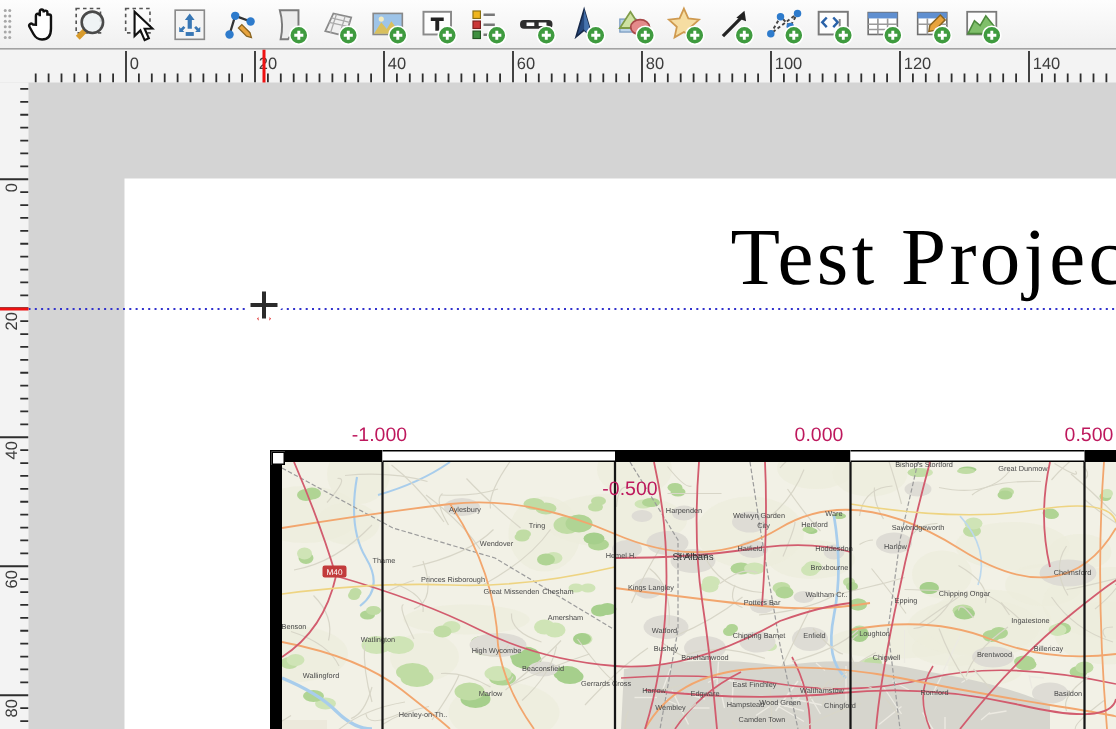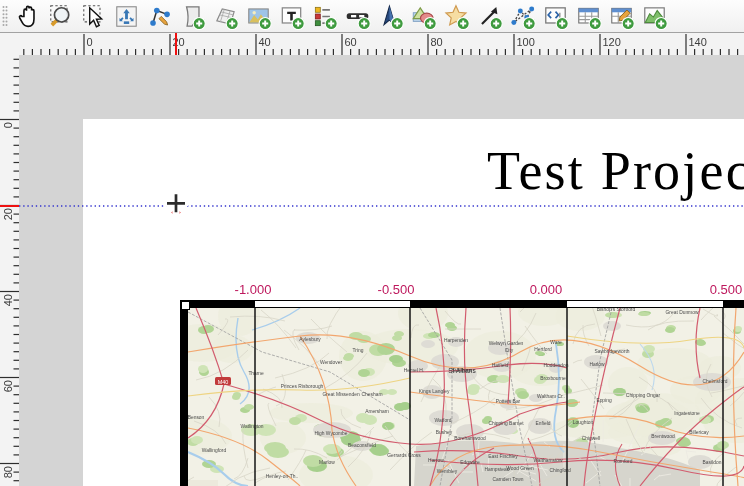--- a/index.html
+++ b/index.html
@@ -410,21 +410,21 @@
 
   <div class="zeb" style="left:180px;width:75px;background:#000;"></div>
   <div class="zeb" style="left:255px;width:155px;background:#fff;border-top:1px solid #000;border-bottom:1px solid #000;box-sizing:border-box;"></div>
   <div class="zeb" style="left:410px;width:157px;background:#000;"></div>
   <div class="zeb" style="left:567px;width:156px;background:#fff;border-top:1px solid #000;border-bottom:1px solid #000;box-sizing:border-box;"></div>
   <div class="zeb" style="left:723px;width:21px;background:#000;"></div>
   <div style="position:absolute;left:180px;top:300px;width:8px;height:186px;background:#000;"></div>
   <div id="handle"></div>
 
   <div class="gl" style="left:223px;">-1.000</div>
-  <div class="gl" style="left:366px;">-0.500</div>
+  <div class="gl" style="left:390px;margin-top:36px;">-0.500</div>
   <div class="gl" style="left:516px;">0.000</div>
   <div class="gl" style="left:696px;">0.500</div>
 
   <svg style="position:absolute;left:19px;top:200px" width="725" height="12" viewBox="0 0 725 12">
       <line x1="0" y1="6" x2="725" y2="6" stroke="#3232cd" stroke-width="1.4" stroke-dasharray="1.35 2.85"></line>
     </svg>
   <svg id="cursor" style="position:absolute;left:162px;top:189px" width="28" height="28" viewBox="0 0 28 28">
       <path d="M9.9 15.7 L18.1 24.1 M18.1 15.7 L9.9 24.1" stroke="#e03030" stroke-width="1.7"></path>
       <path d="M14 5.3 L14 23.3 M5 14.3 L23 14.3" stroke="#fff" stroke-width="7.4" stroke-linecap="round"></path>
       <path d="M14 5.3 L14 23.3 M5 14.3 L23 14.3" stroke="#2b2b2b" stroke-width="2.7"></path>

